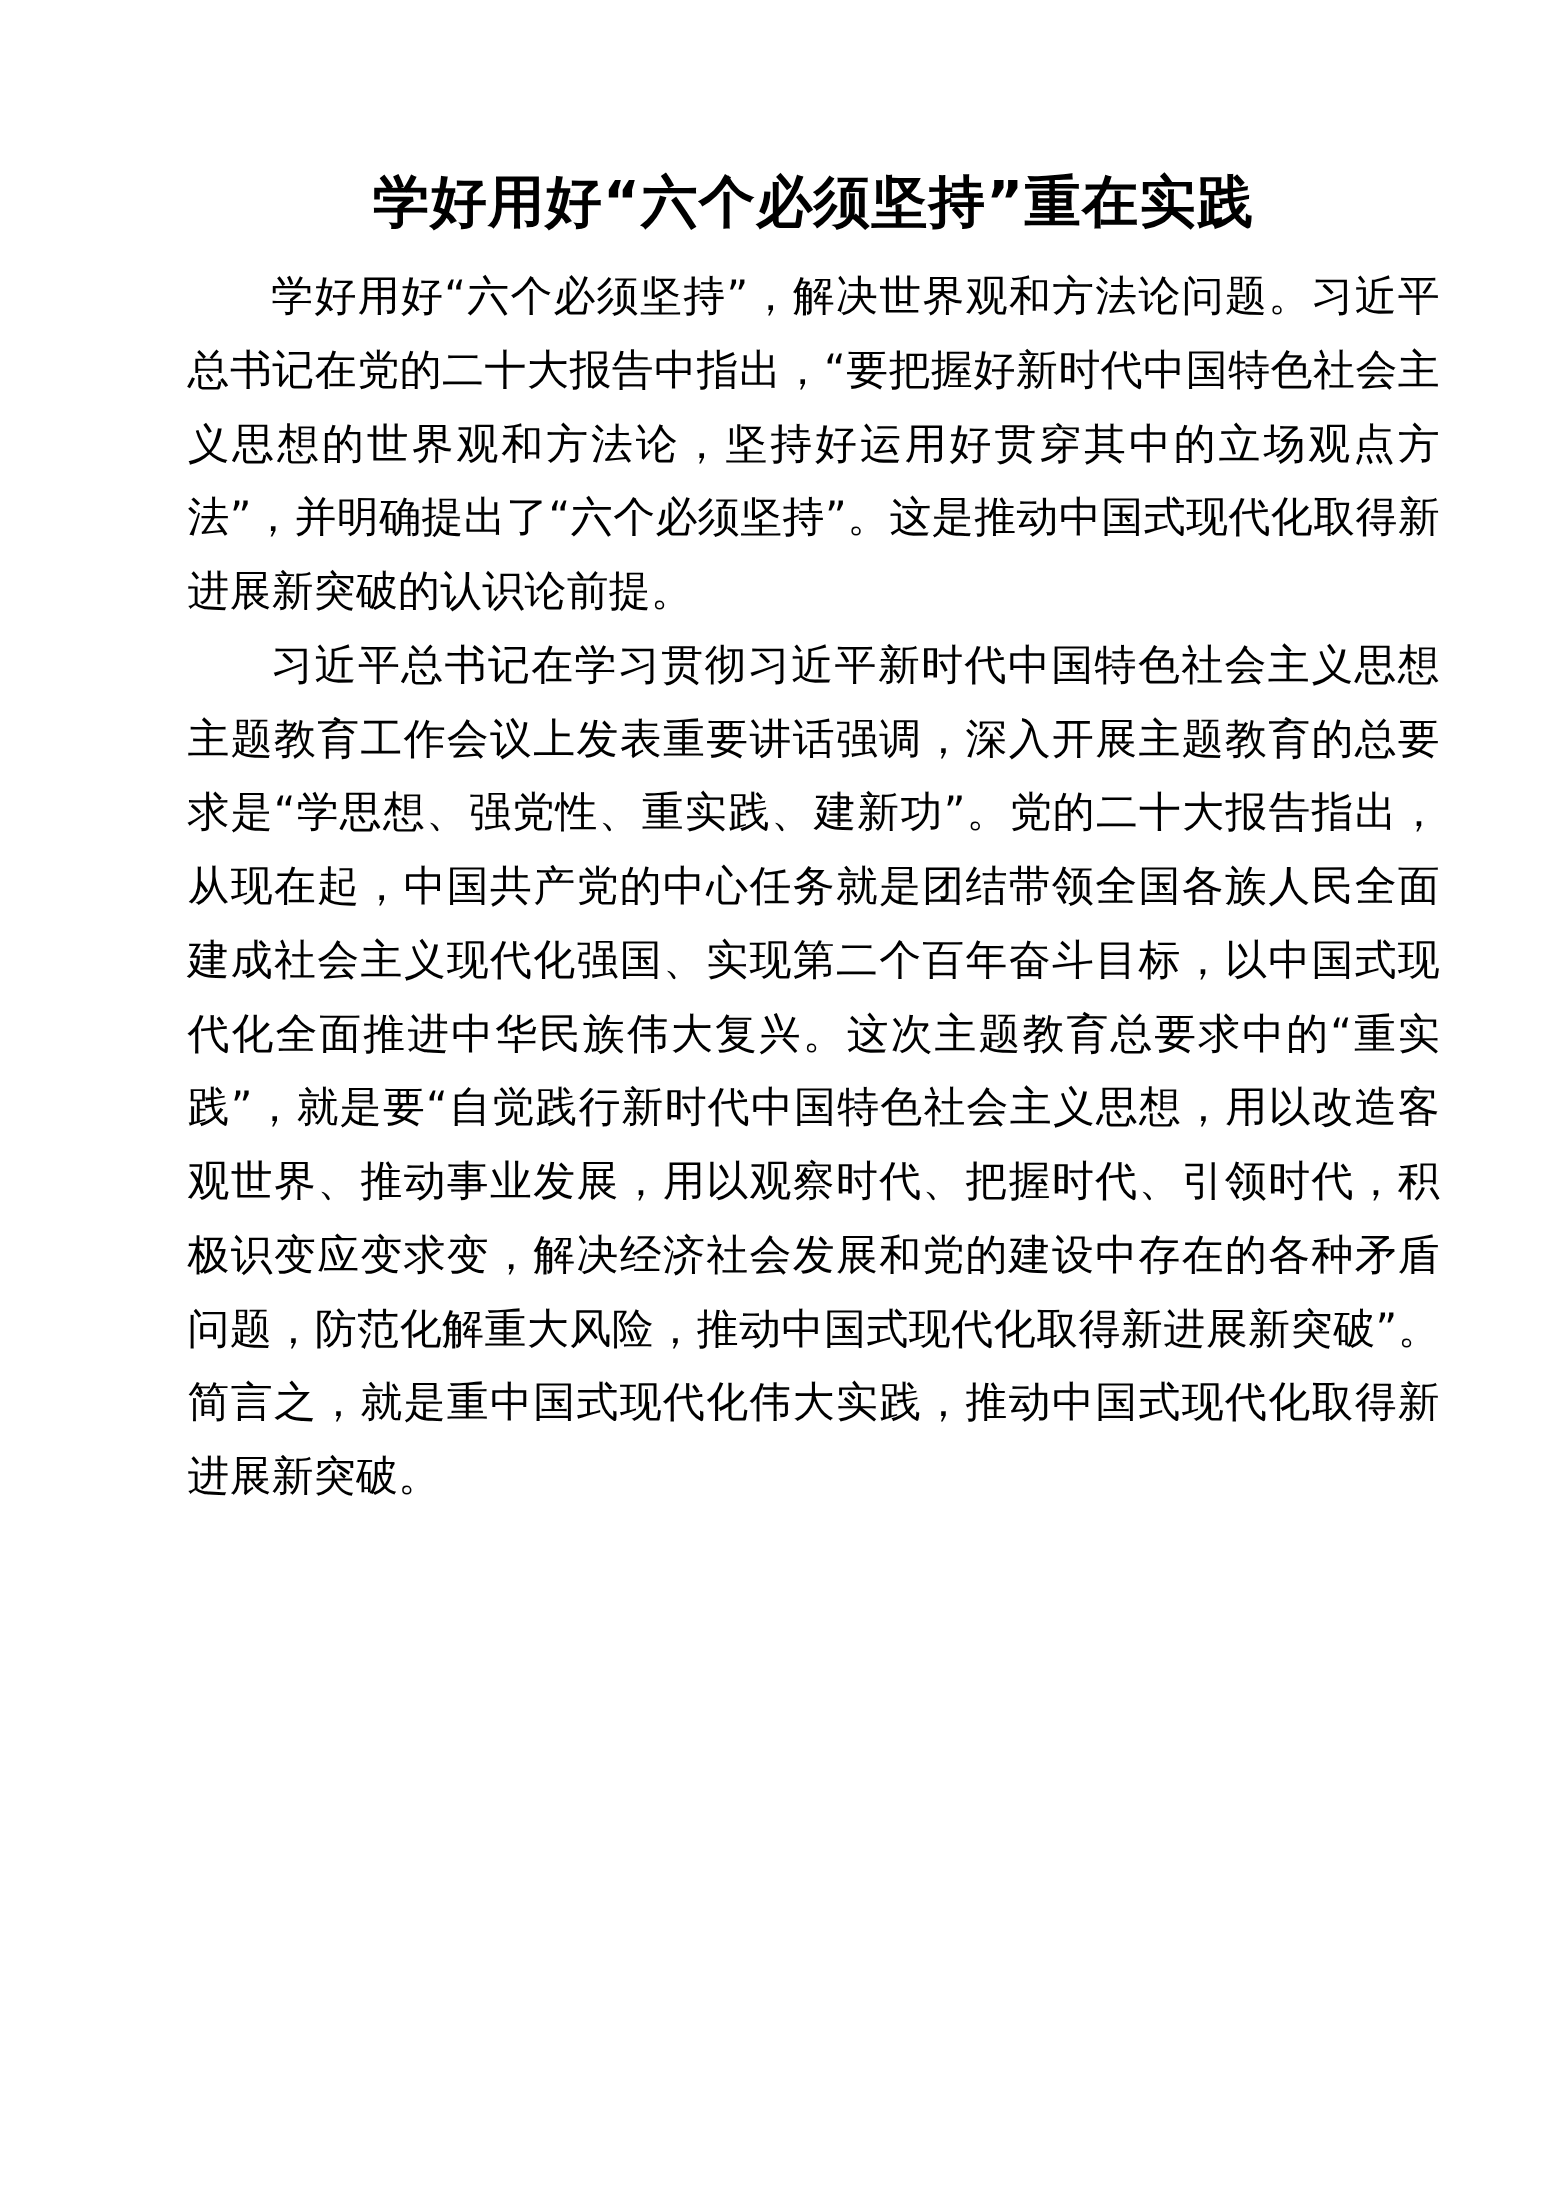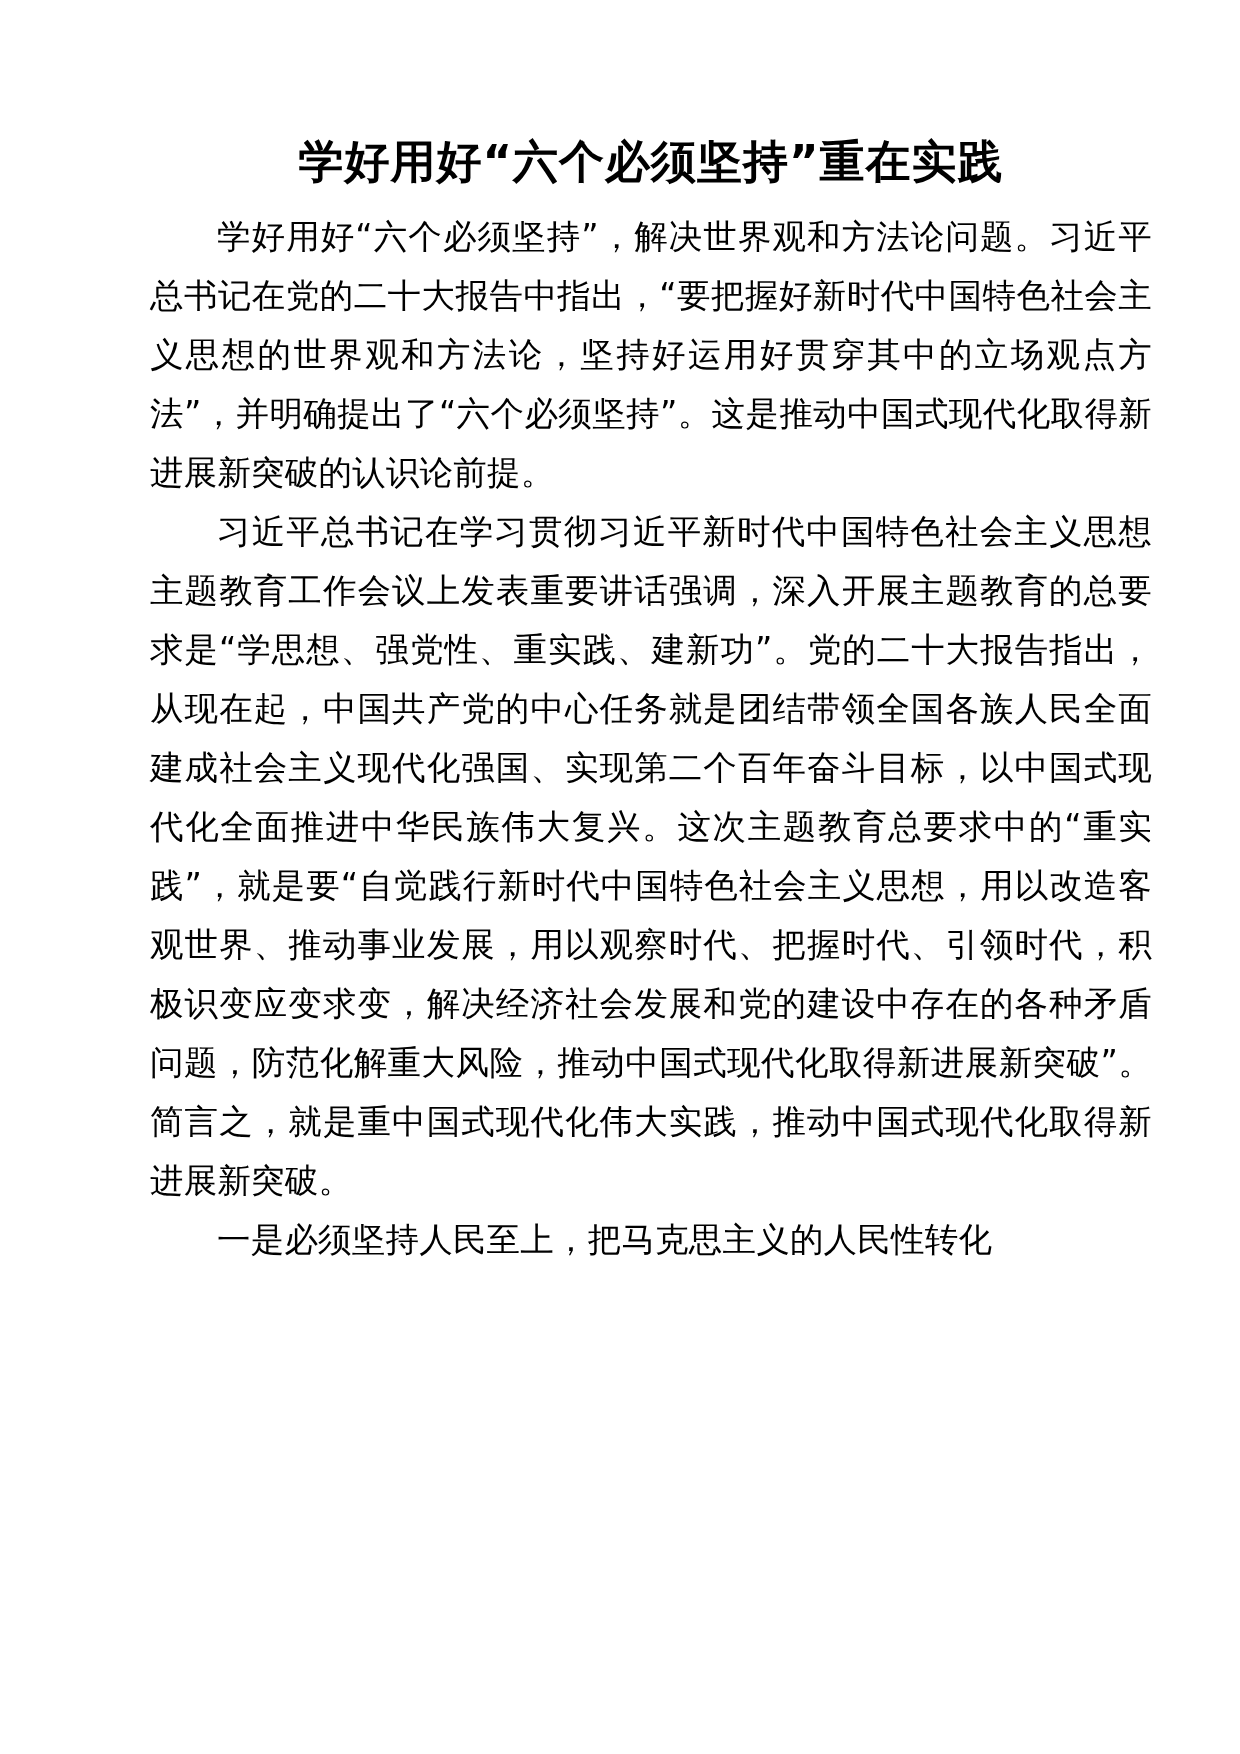--- a/index.html
+++ b/index.html
@@ -52,15 +52,14 @@
 <body>
 
 <div class="page">
 
   <h1 class="doc-title">学好用好“六个必须坚持”重在实践</h1>
 
   <p class="body-text indent">学好用好“六个必须坚持”，解决世界观和方法论问题。习近平总书记在党的二十大报告中指出，“要把握好新时代中国特色社会主义思想的世界观和方法论，坚持好运用好贯穿其中的立场观点方法”，并明确提出了“六个必须坚持”。这是推动中国式现代化取得新进展新突破的认识论前提。</p>
 
   <p class="body-text indent">习近平总书记在学习贯彻习近平新时代中国特色社会主义思想主题教育工作会议上发表重要讲话强调，深入开展主题教育的总要求是“学思想、强党性、重实践、建新功”。党的二十大报告指出，从现在起，中国共产党的中心任务就是团结带领全国各族人民全面建成社会主义现代化强国、实现第二个百年奋斗目标，以中国式现代化全面推进中华民族伟大复兴。这次主题教育总要求中的“重实践”，就是要“自觉践行新时代中国特色社会主义思想，用以改造客观世界、推动事业发展，用以观察时代、把握时代、引领时代，积极识变应变求变，解决经济社会发展和党的建设中存在的各种矛盾问题，防范化解重大风险，推动中国式现代化取得新进展新突破”。简言之，就是重中国式现代化伟大实践，推动中国式现代化取得新进展新突破。</p>
 
-  <p class="body-text indent">一是必须坚持人民至上，把马克思主义的人民性转化</p>
 
 </div>
 
 </body></html>

